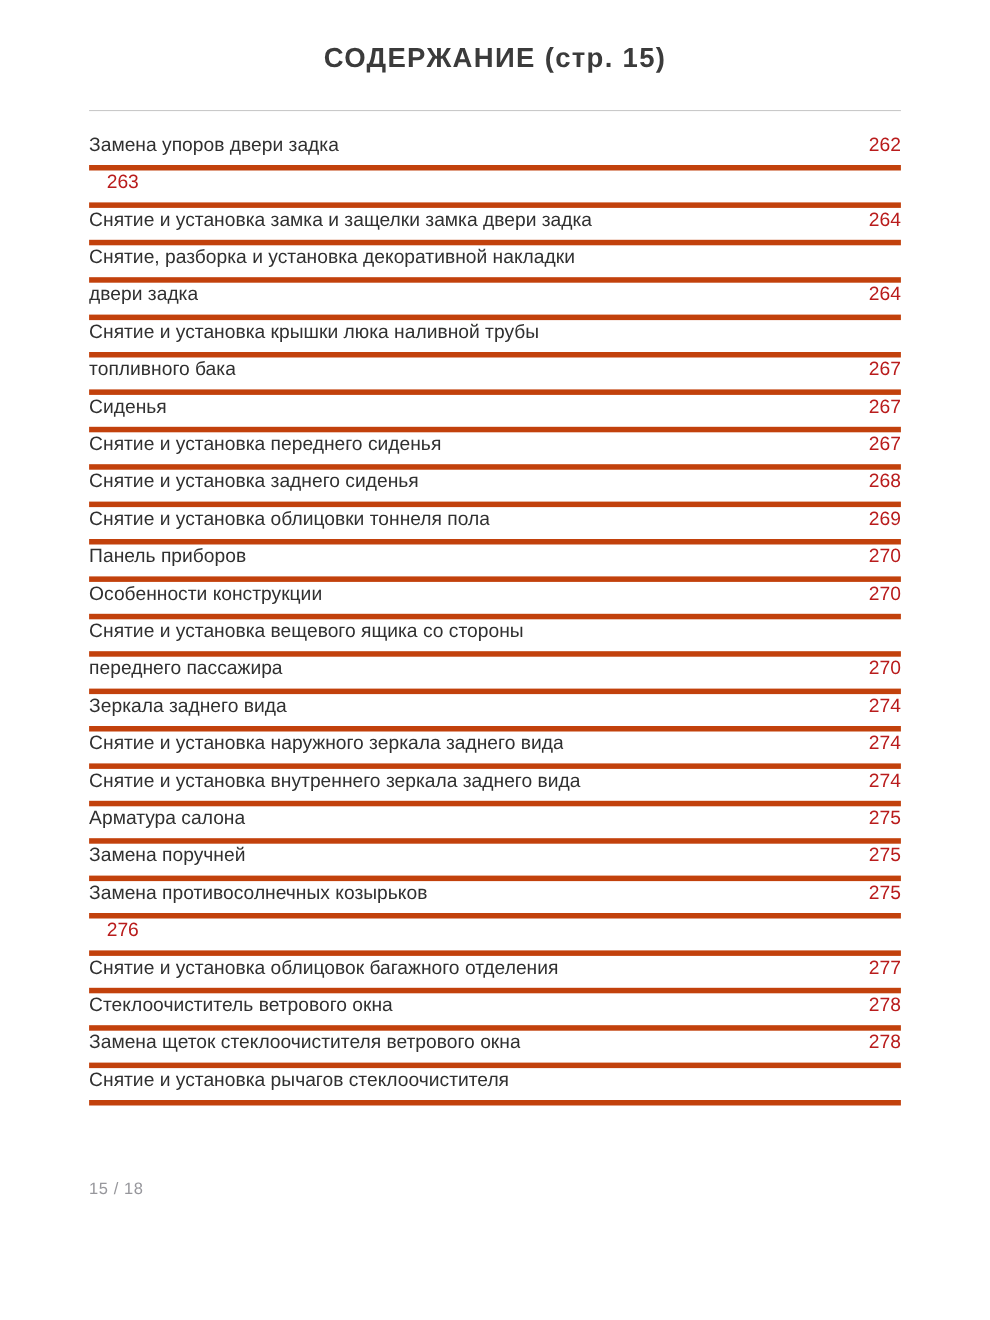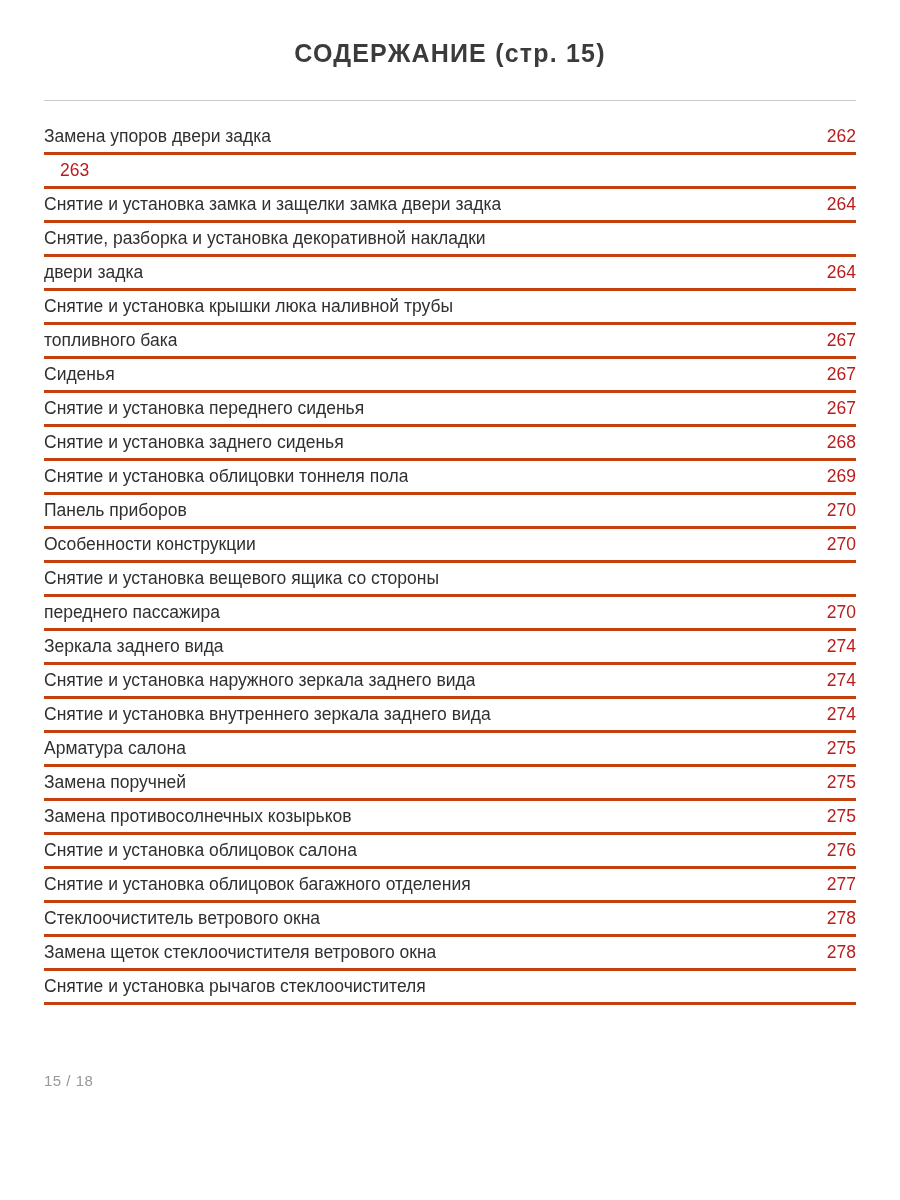--- a/index.html
+++ b/index.html
@@ -4,21 +4,21 @@
 <style>
   * { margin: 0; padding: 0; box-sizing: border-box; }
   html, body {
     width: 900px; height: 1200px;
     background: #ffffff;
     font-family: "Liberation Sans", "DejaVu Sans", sans-serif;
     overflow: hidden;
   }
   .page {
     width: 900px; height: 1200px;
-    padding: 0 44px;
+    padding: 0 81px;
   }
   .page-title {
     padding-top: 37px;
     font-size: 25px;
     line-height: 32px;
     font-weight: bold;
     letter-spacing: 1.2px;
     text-align: center;
     color: #3b3b3b;
   }
@@ -27,22 +27,22 @@
     height: 0;
     border-bottom: 1px solid #c9c9c9;
   }
   .toc {
     margin-top: 20px;
   }
   .toc-row {
     height: 34px;
     display: flex;
     justify-content: space-between;
-    align-items: center;
-    border-bottom: 3px solid #c2410c;
+    align-items: flex-start;
+    border-bottom: 5px solid #c2410c;
     cursor: default;
     gap: 40px;
   }
   .row-title {
     font-size: 17.5px;
     color: #303030;
     white-space: nowrap;
     overflow: hidden;
   }
   .row-page {
@@ -170,21 +170,20 @@
     <span class="row-title">Замена поручней</span>
     <span class="row-page">275</span>
   </div>
 
   <div class="toc-row">
     <span class="row-title">Замена противосолнечных козырьков</span>
     <span class="row-page">275</span>
   </div>
 
   <div class="toc-row">
-    <span class="row-title">Снятие и установка облицовок салона</span>
     <span class="row-page">276</span>
   </div>
 
   <div class="toc-row">
     <span class="row-title">Снятие и установка облицовок багажного отделения</span>
     <span class="row-page">277</span>
   </div>
 
   <div class="toc-row">
     <span class="row-title">Стеклоочиститель ветрового окна</span>

